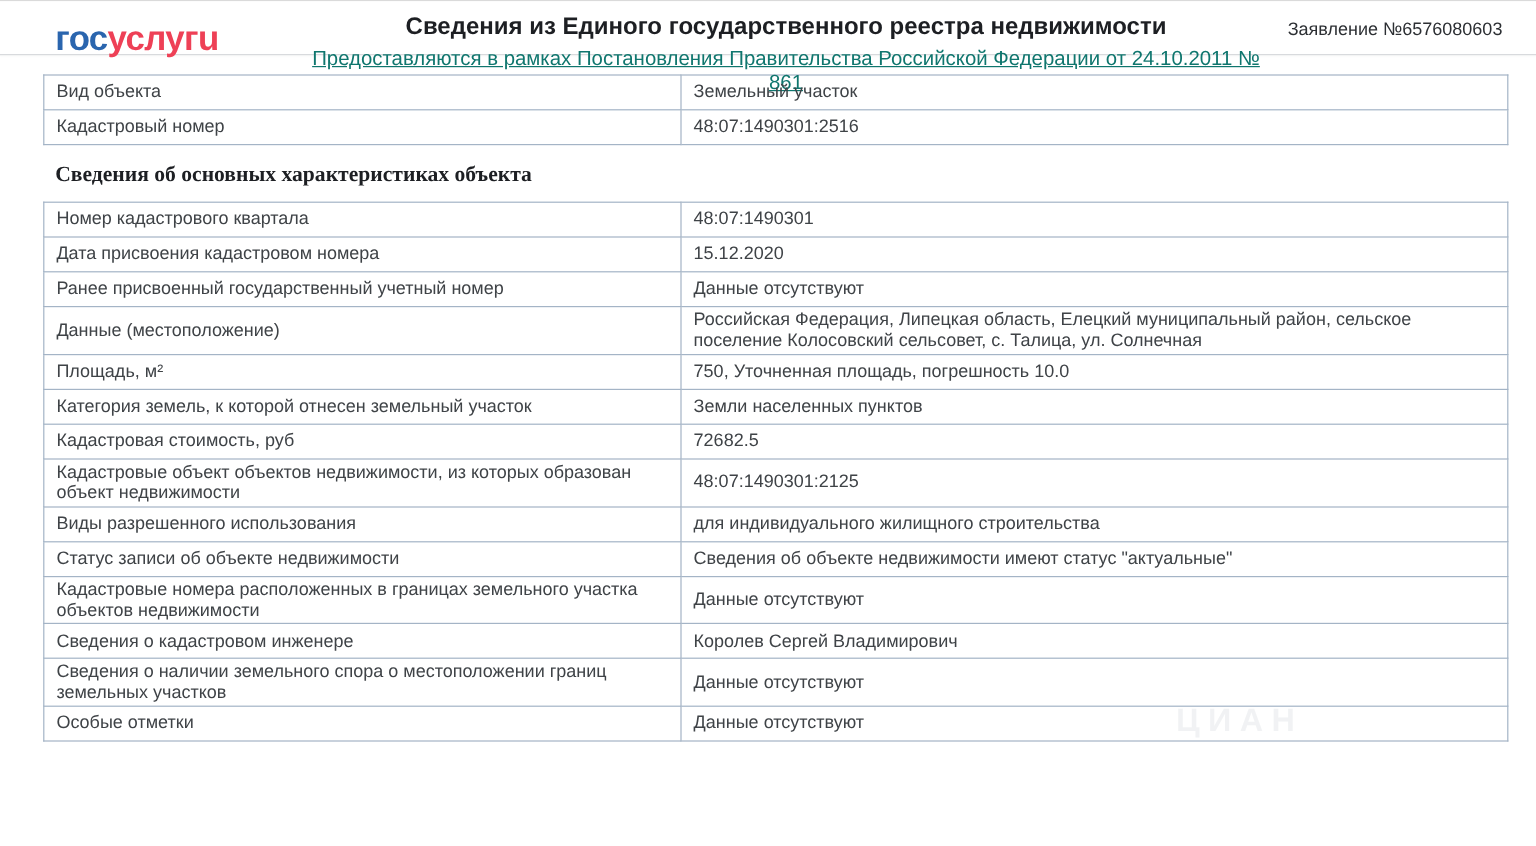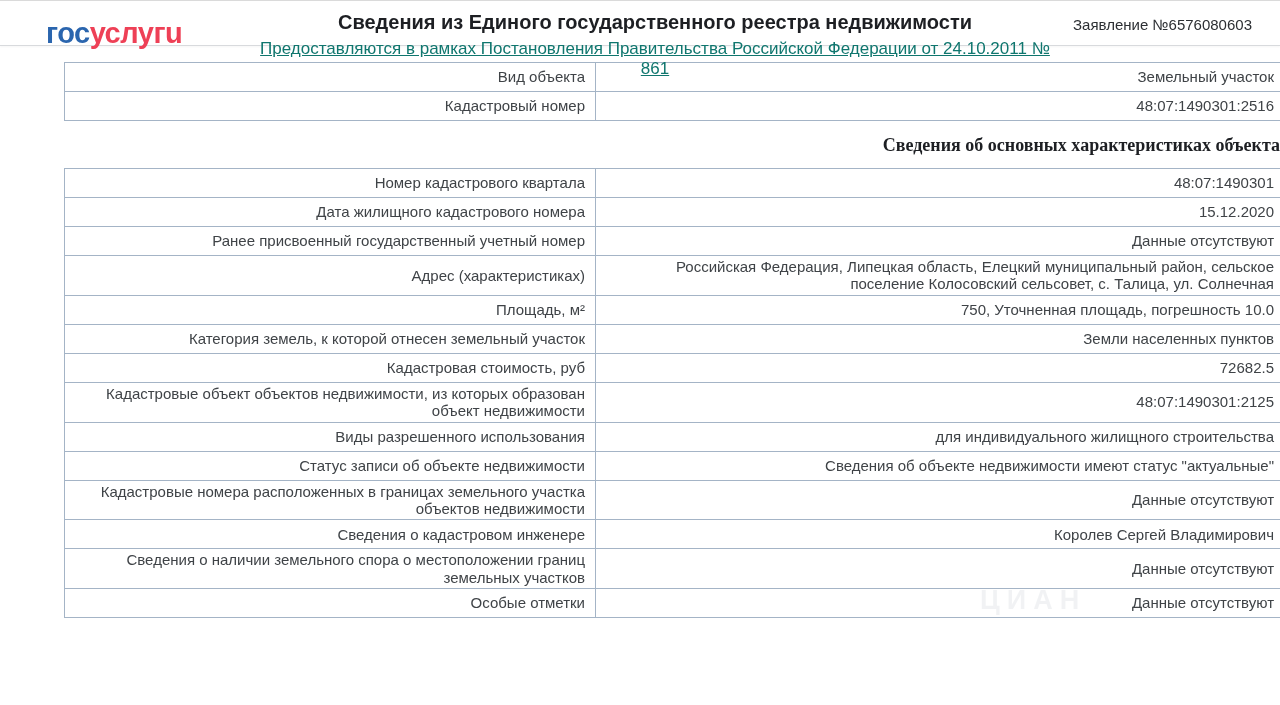--- a/index.html
+++ b/index.html
@@ -53,21 +53,21 @@
   .header-right {
     flex: 0 0 220px;
     padding: 15px 28px 0 0;
     font-size: 15px;
     color: #2c2f33;
     text-align: right;
     white-space: nowrap;
   }
 
   
-  .content { padding: 16px 0 0 64px; text-align: right; }
+  .content { padding: 16px 0 0 36px; }
 
   table.info {
     border-collapse: collapse;
     width: 1221px;
     table-layout: fixed;
     background: #fff;
   }
   table.info td {
     border: 1px solid #a4b4c6;
     font-size: 15px;
@@ -141,31 +141,31 @@
   <div class="details-wrap">
     <table class="info">
       <tbody>
 
           <tr>
             <td class="label-cell">Номер кадастрового квартала</td>
             <td class="value-cell">48:07:1490301</td>
           </tr>
 
           <tr>
-            <td class="label-cell">Дата жилищного кадастрового номера</td>
+            <td class="label-cell">Дата присвоения кадастровом номера</td>
             <td class="value-cell">15.12.2020</td>
           </tr>
 
           <tr>
             <td class="label-cell">Ранее присвоенный государственный учетный номер</td>
             <td class="value-cell">Данные отсутствуют</td>
           </tr>
 
           <tr>
-            <td class="label-cell">Адрес (характеристиках)</td>
+            <td class="label-cell">Данные (местоположение)</td>
             <td class="value-cell">Российская Федерация, Липецкая область, Елецкий муниципальный район, сельское поселение Колосовский сельсовет, с. Талица, ул. Солнечная</td>
           </tr>
 
           <tr>
             <td class="label-cell">Площадь, м²</td>
             <td class="value-cell">750, Уточненная площадь, погрешность 10.0</td>
           </tr>
 
           <tr>
             <td class="label-cell">Категория земель, к которой отнесен земельный участок</td>

